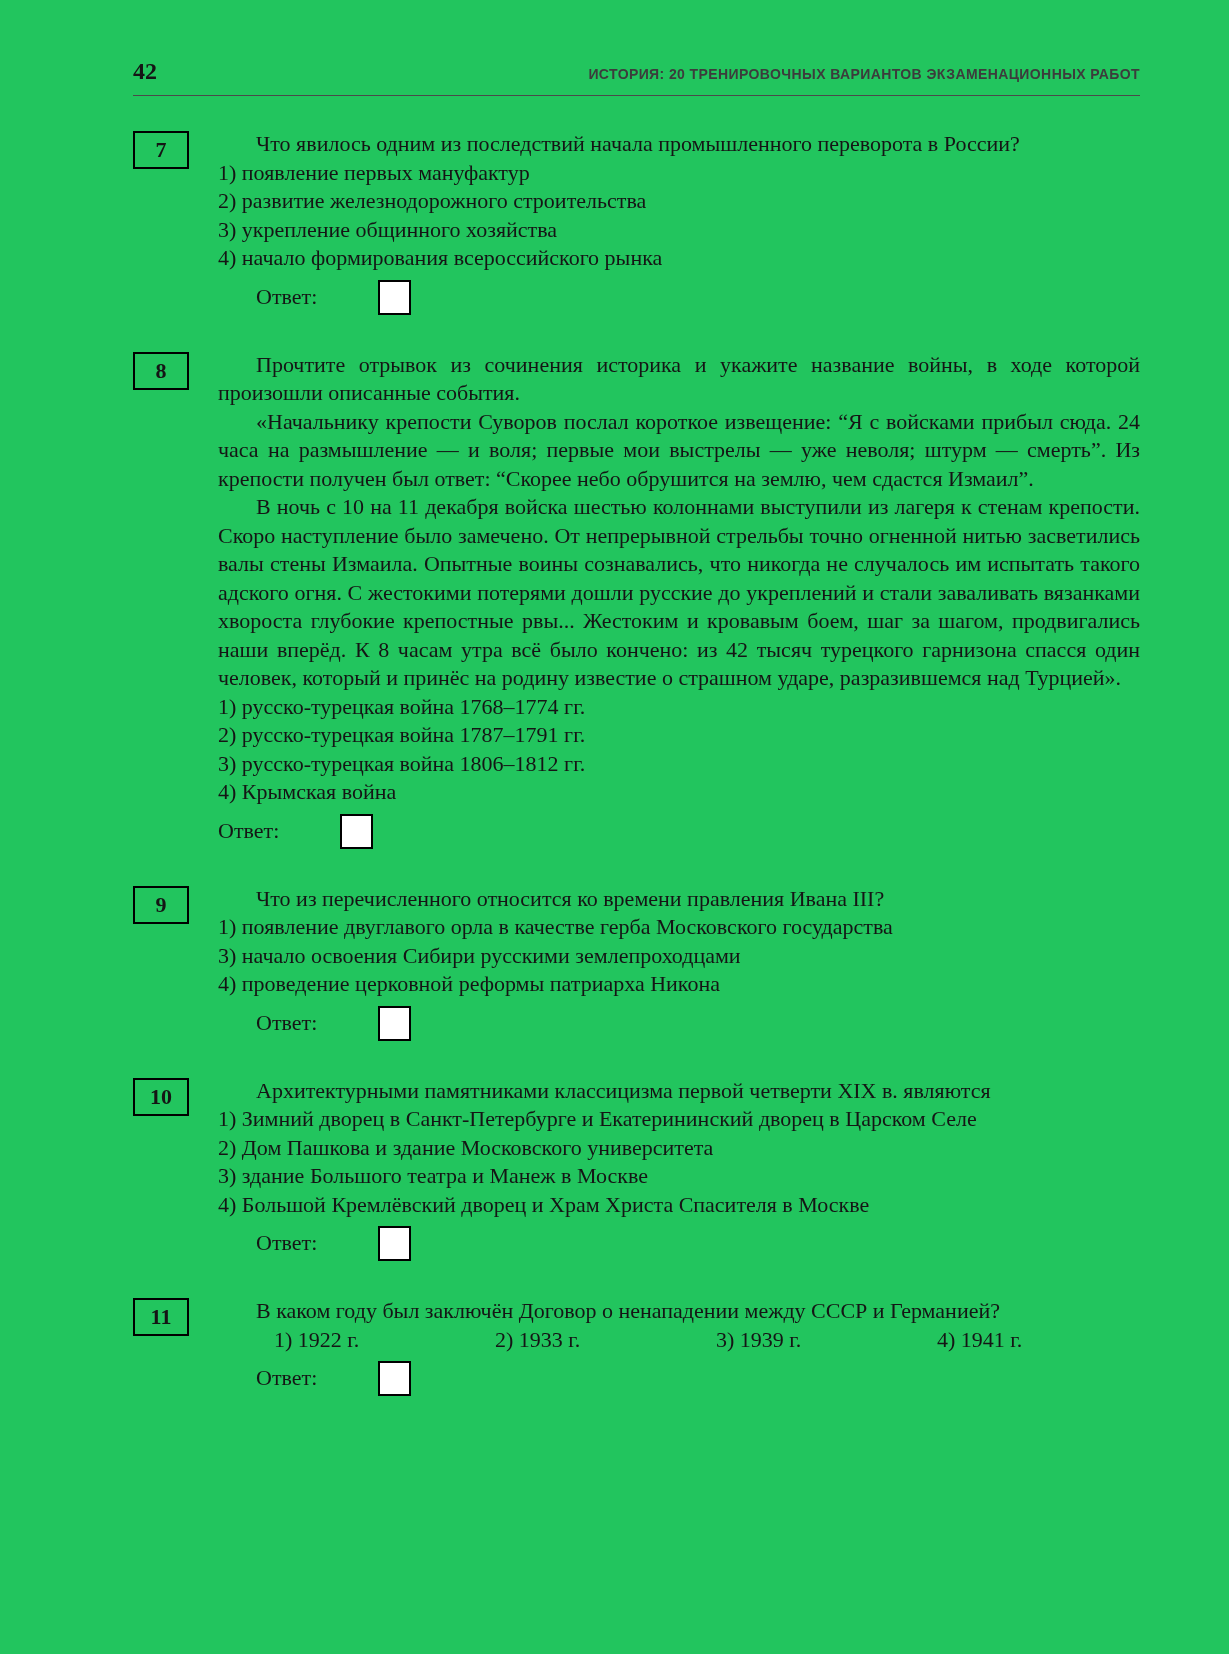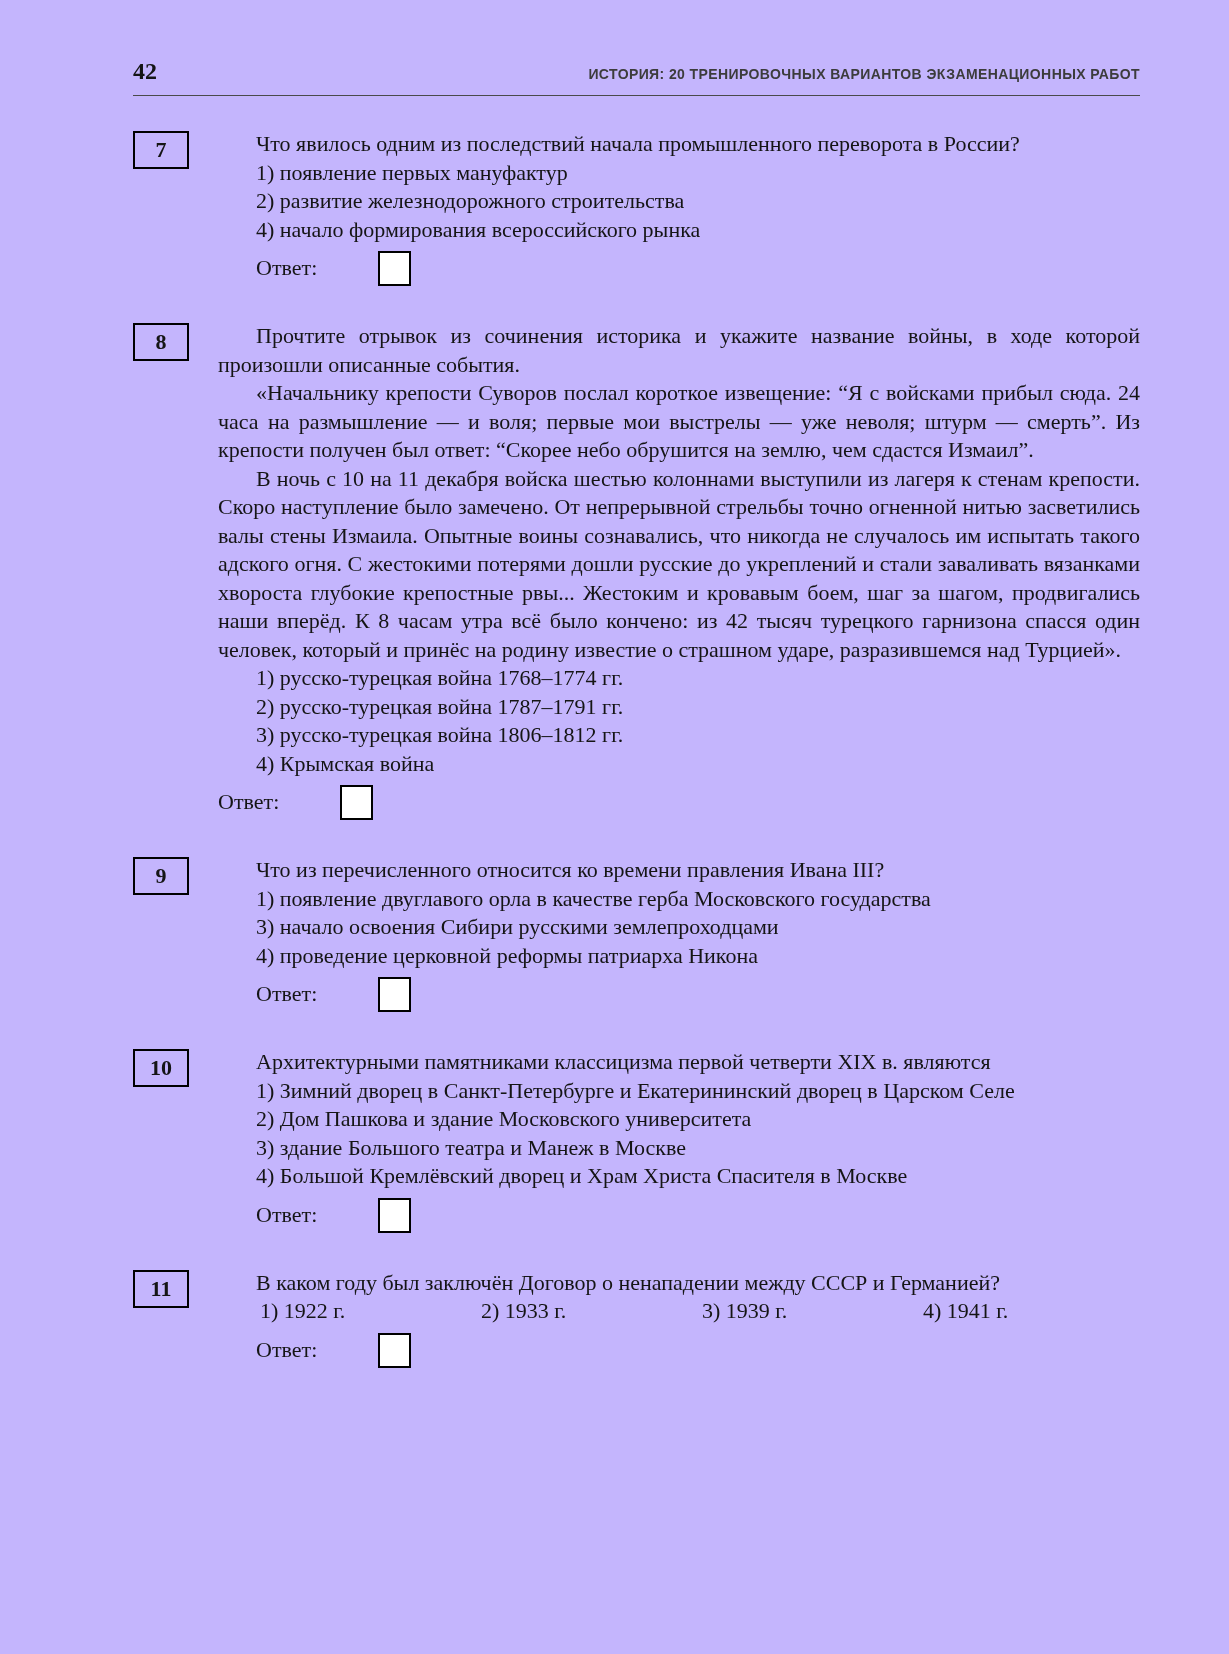--- a/index.html
+++ b/index.html
@@ -1,17 +1,17 @@
 <!DOCTYPE html>
 <html><head>
 <meta charset="utf-8">
 <style>
   html,body { margin:0; padding:0; background:#e8e8e8; }
   .page {
-    width:1229px; height:1654px; margin:0 auto; background:#c4b5fd;
+    width:1229px; height:1654px; margin:0 auto; background:#22c55e;
     position:relative; overflow:hidden; box-sizing:border-box;
     font-family:"Liberation Serif", serif; color:#151515;
     padding:58px 89px 0 133px;
   }
   
   .hdr { display:flex; align-items:baseline; justify-content:space-between; }
   .page-num { font-size:24px; font-weight:bold; font-family:"Liberation Serif", serif; }
   .hdr-title {
     font-family:"Liberation Sans", sans-serif; font-size:14px; color:#3c3c3c;
     letter-spacing:0.4px; font-weight:bold; text-align:right;
@@ -23,24 +23,24 @@
   .qnum-col { flex:0 0 85px; }
   .qnum-box {
     width:52px; height:34px; border:2px solid #000; display:flex;
     align-items:center; justify-content:center;
     font-size:22px; font-weight:bold; margin-top:1px;
   }
   .qbody { flex:1 1 auto; font-size:22px; line-height:28.5px; }
   .para { margin:0; text-indent:38px; text-align:justify; }
   .options { list-style:none; margin:0; padding:0; }
   .options li {
-    margin-left:38px; padding-left:30px; text-indent:-30px; text-align:justify;
+    padding-left:30px; text-indent:-30px; text-align:justify;
   }
   .options.horizontal { display:grid; grid-template-columns:repeat(4,1fr); margin-left:38px; }
-  .options.horizontal li { margin-left:4px; padding-left:0; text-indent:0; }
+  .options.horizontal li { margin-left:18px; padding-left:0; text-indent:0; }
   .answer-row { margin:7px 0 2px 38px; display:flex; align-items:center;gap:48px; }
   .answer-row.flush { margin-left:0; }
   .answer-box {
     display:inline-block; width:29px; height:31px; border:2px solid #000;
     margin-left:13px; background:#fff;
   }
 </style>
 </head>
 <body>
 
@@ -56,20 +56,21 @@
     <div class="qnum-col">
       <div class="qnum-box">
         <span>7</span>
       </div>
     </div>
     <div class="qbody">
       <p class="para">Что явилось одним из последствий начала промышленного переворота в России?</p>
       <ul class="options">
         <li>1) появление первых мануфактур</li>
         <li>2) развитие железнодорожного строительства</li>
+        <li>3) укрепление общинного хозяйства</li>
         <li>4) начало формирования всероссийского рынка</li>
       </ul>
       <div class="answer-row">
         <span>Ответ:</span>
         <span class="answer-box"></span>
       </div>
     </div>
   </section>
 
   <section class="question">

